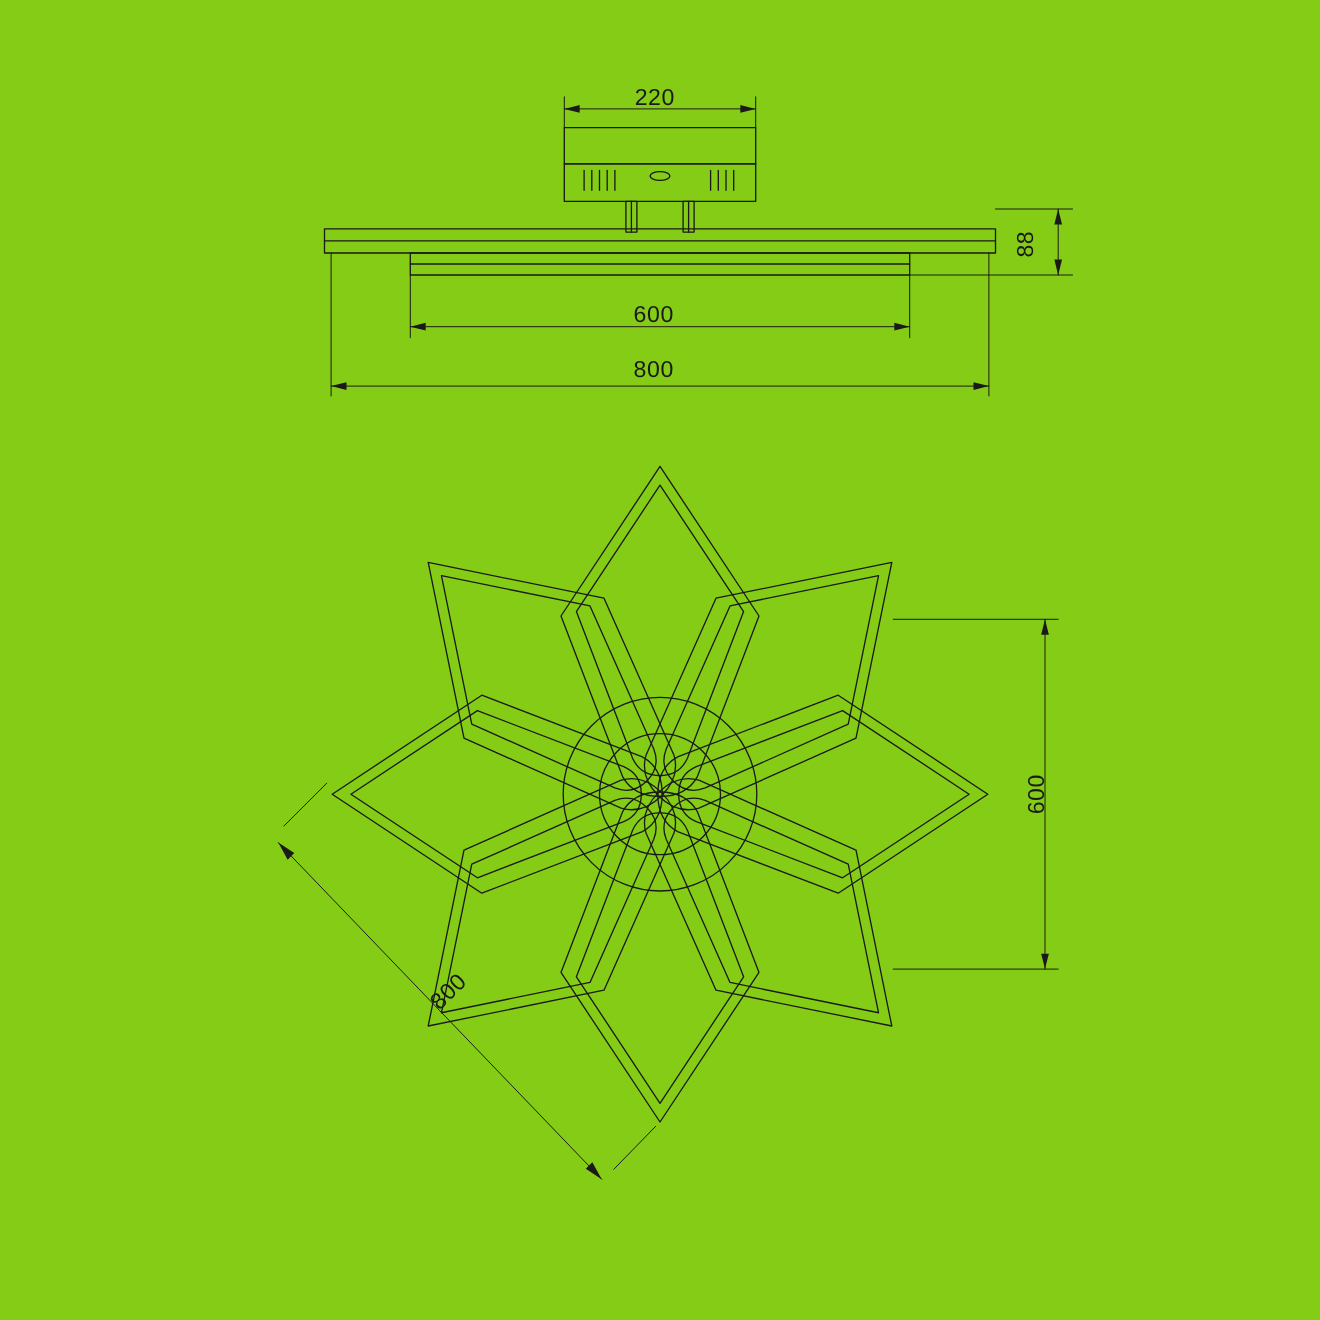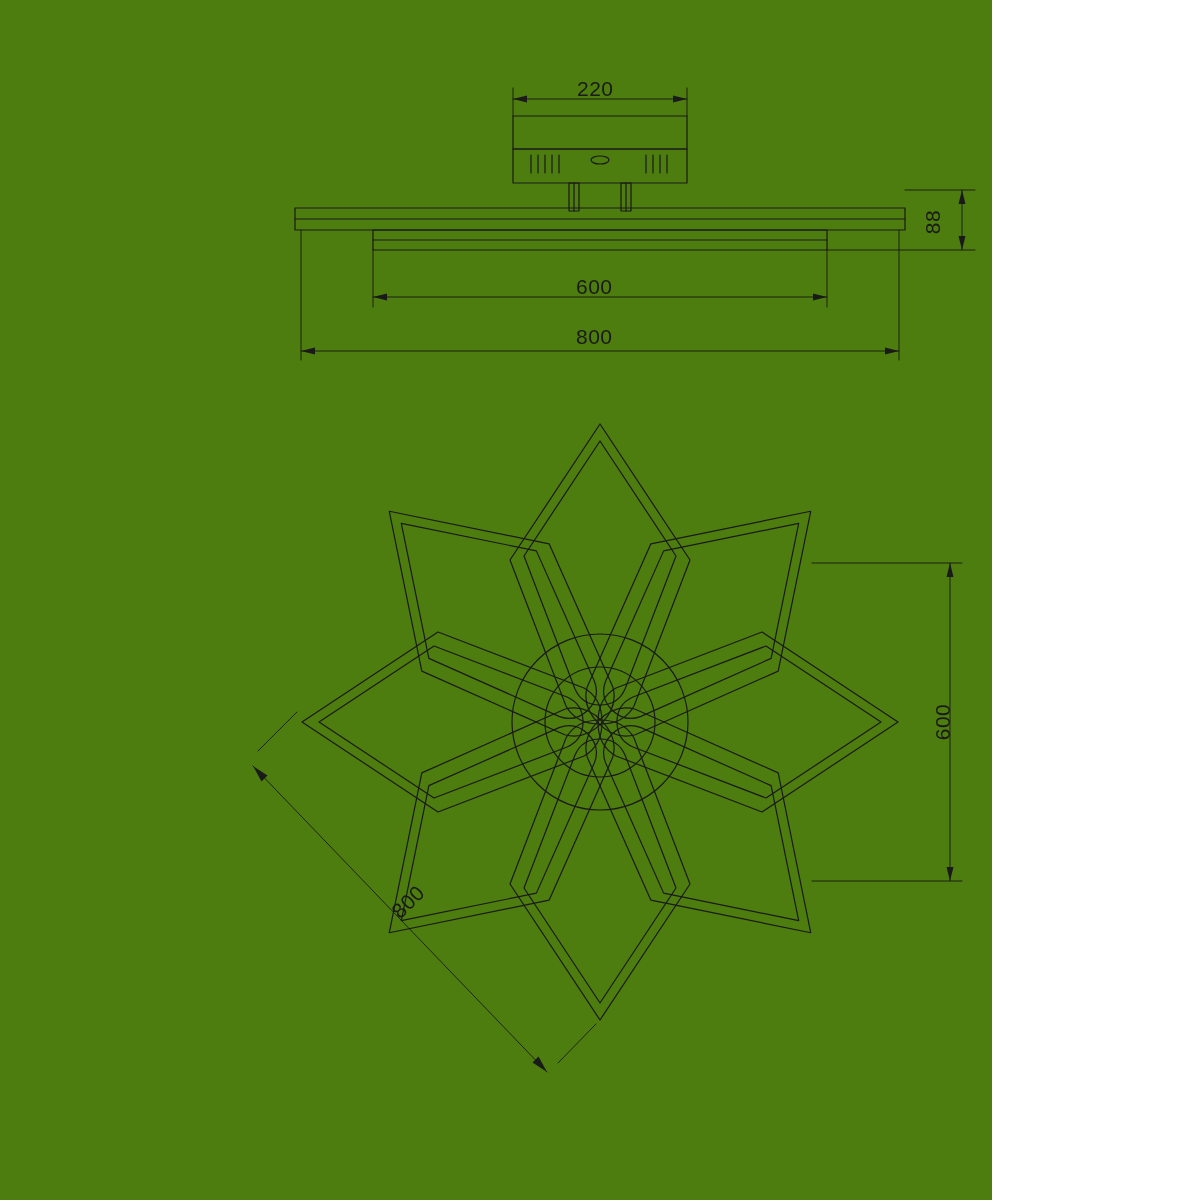--- a/index.html
+++ b/index.html
@@ -5,23 +5,23 @@
   html, body {
     margin: 0;
     padding: 0;
     background: #ffffff;
   }
   body {
     font-family: "Liberation Sans", sans-serif;
   }
   #sheet {
     position: relative;
-    width: 992px;
+    width: 1200px;
     height: 1200px;
-    background: #4d7c0f;
+    background: #84cc16;
     overflow: hidden;
   }
   #sheet svg {
     position: absolute;
     left: 0;
     top: 0;
   }
   .dim-label {
     position: absolute;
     font-family: "Liberation Sans", sans-serif;

